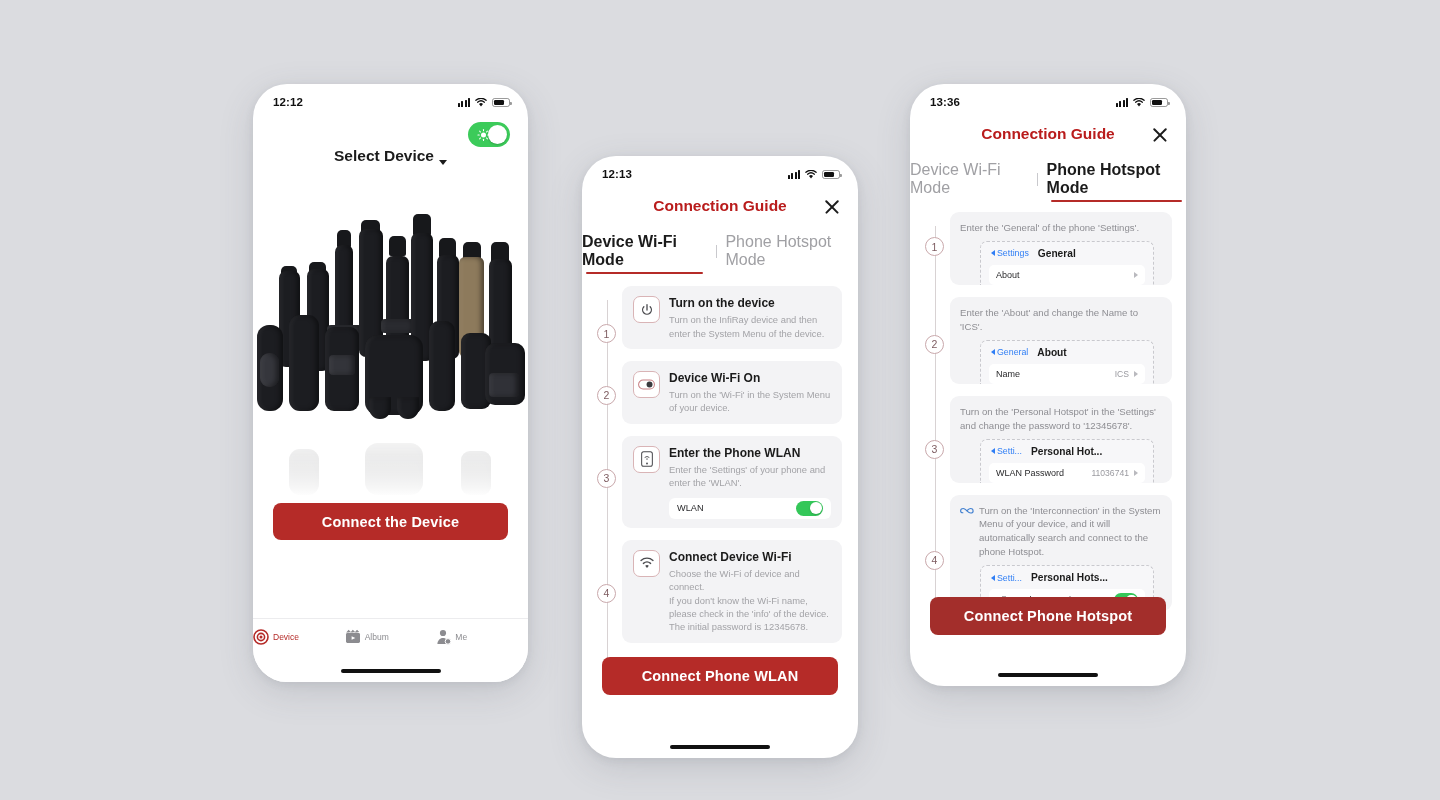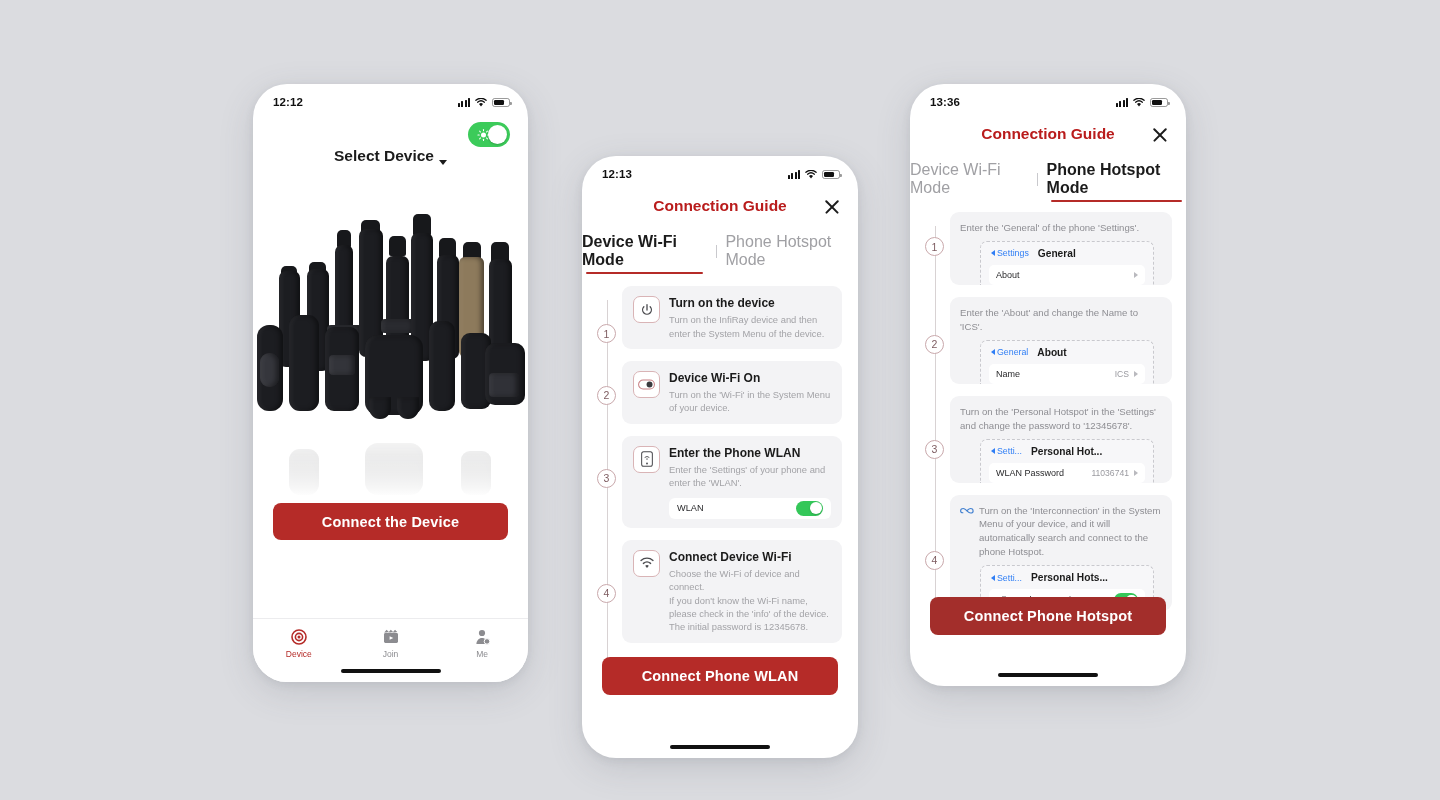--- a/index.html
+++ b/index.html
@@ -74,21 +74,21 @@
   .cta {
     position:absolute; left:20px; right:20px; height:37px; border:0; border-radius:8px;
     color:#fff; font-size:14.5px; font-weight:bold; font-family:"Liberation Sans", sans-serif;
     cursor:pointer; letter-spacing:.15px;
   }
   #p1-cta { top: 419px; background:#b52b28; }
 
   .tabbar { position:absolute; left:0; right:0; bottom:0; height:64px;
             border-top:1px solid #ececee; background:#fff;
             display:flex; align-items:flex-start; padding-top:9px; }
-  .tabbar .tab { flex:1; display:flex; flex-direction:column; align-items:center; gap:4px; cursor:pointer; }
+  .tabbar .tab { flex:1; display:flex; flex-direction:row; align-items:center; gap:4px; cursor:pointer; }
   .tab-ico { height:17px; display:flex; align-items:center; justify-content:center; }
   .tab-lbl { font-size:8.5px; color:#8c8c90; }
   .tab.active .tab-lbl { color:#b52b28; }
   .home-ind { position:absolute; left:50%; transform:translateX(-50%); bottom:9px;
               width:100px; height:4.2px; background:#111; border-radius:3px; }
 
   
   .g-header { position:relative; height:40px; display:flex; align-items:center; justify-content:center; }
   .g-title { font-size:15.5px; font-weight:bold; color:#b91c1c; }
   .g-close { position:absolute; right:16px; top:50%; transform:translateY(-50%);
@@ -269,21 +269,21 @@
         <div class="tab-lbl">Device</div>
       </div>
       <div class="tab">
         <div class="tab-ico">
           <svg width="16" height="15" viewBox="0 0 16 15">
             <rect x="1" y="4" width="14" height="10" rx="1.4" fill="#8c8c90"></rect>
             <path d="M1.2 3.6 3.6.7l2.3 2.3L3.5 3.6Zm4.2 0L7.8.7l2.3 2.3-2.4.6Zm4.2 0L12 .7l2.3 2.3-2.4.6Z" fill="#8c8c90"></path>
             <path d="M6.6 7.2 10.3 9l-3.7 1.8Z" fill="#fff"></path>
           </svg>
         </div>
-        <div class="tab-lbl">Join</div>
+        <div class="tab-lbl">Album</div>
       </div>
       <div class="tab">
         <div class="tab-ico">
           <svg width="15" height="16" viewBox="0 0 15 16">
             <circle cx="7" cy="4" r="3.1" fill="#8c8c90"></circle>
             <path d="M1.4 15c0-3.3 2.5-6 5.6-6s5.6 2.7 5.6 6Z" fill="#8c8c90"></path>
             <circle cx="12" cy="12.4" r="2.8" fill="#8c8c90" stroke="#fff" stroke-width="1"></circle>
           </svg>
         </div>
         <div class="tab-lbl">Me</div>

